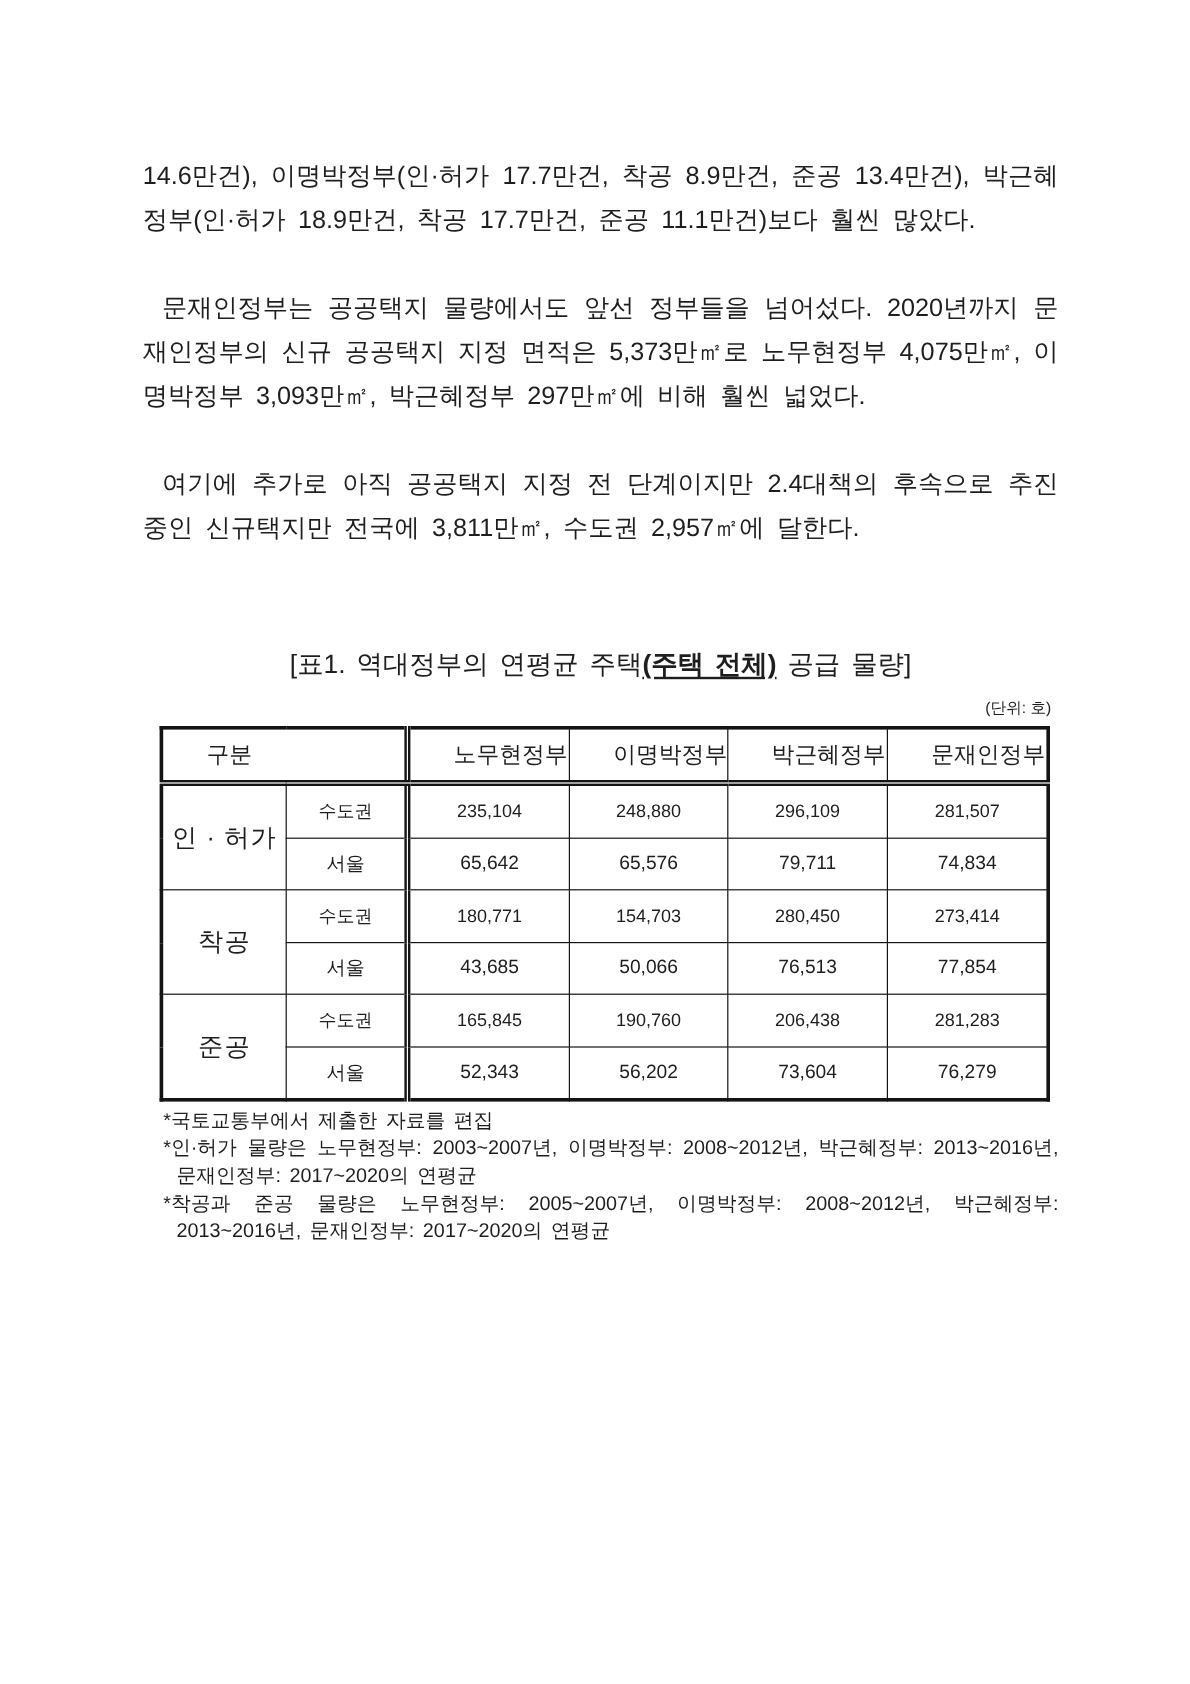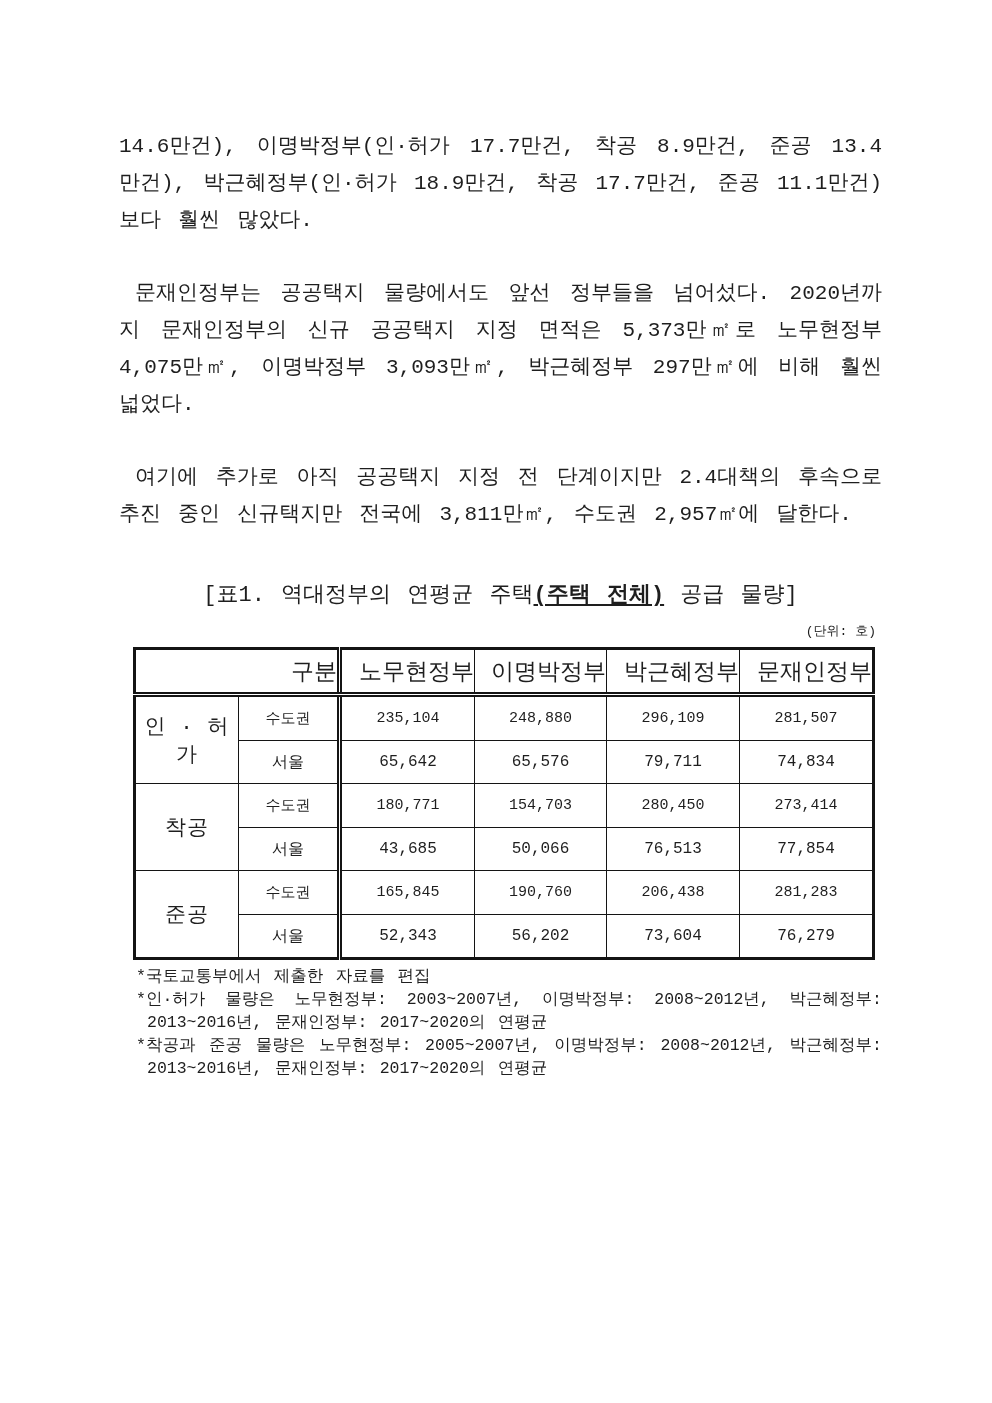--- a/index.html
+++ b/index.html
@@ -6,42 +6,42 @@
     margin: 0;
     padding: 0;
     background: #ffffff;
   }
   .page {
     position: relative;
     width: 992px;
     height: 1403px;
     background: #ffffff;
     overflow: hidden;
-    font-family: Liberation Mono, monospace;
+    font-family: Liberation Sans, sans-serif;
     color: #1e1e1e;
   }
   .content {
     margin-left: 119px;
     margin-right: 110px; 
   }
   .para {
     font-size: 21px;
     line-height: 37px;
     text-align: justify;
     word-spacing: 4.5px;
     margin: 0 0 36px 0;
   }
   .para.first {
     margin-top: 128px;
   }
   .para.indent {
     text-indent: 16px;
   }
   .table-title {
-    margin-top: 48px;
+    margin-top: 80px;
     font-size: 22px;
     line-height: 30px;
     text-align: center;
     word-spacing: 3px;
     white-space: nowrap;
   }
   .table-title .emph {
     font-weight: bold;
     text-decoration: underline;
     text-decoration-thickness: 2px;
@@ -61,24 +61,25 @@
     border: 3px solid #141414;
   }
   table.supply th,
   table.supply td {
     border: 1.5px solid #141414;
     padding: 0;
     overflow: hidden;
   }
   table.supply th {
     font-weight: normal;
-    font-size: 23px;
-    text-align: right;
+    font-size: 19px;
+    text-align: left;
     height: 42px;
     border-bottom: 5px double #141414;
+    padding-left: 36px;
   }
   table.supply .dbl {
     border-left: 5px double #141414;
     margin-top: 18px;
   }
   td.group {
     font-size: 21px;
     text-align: center;
     letter-spacing: 1px;
   }

